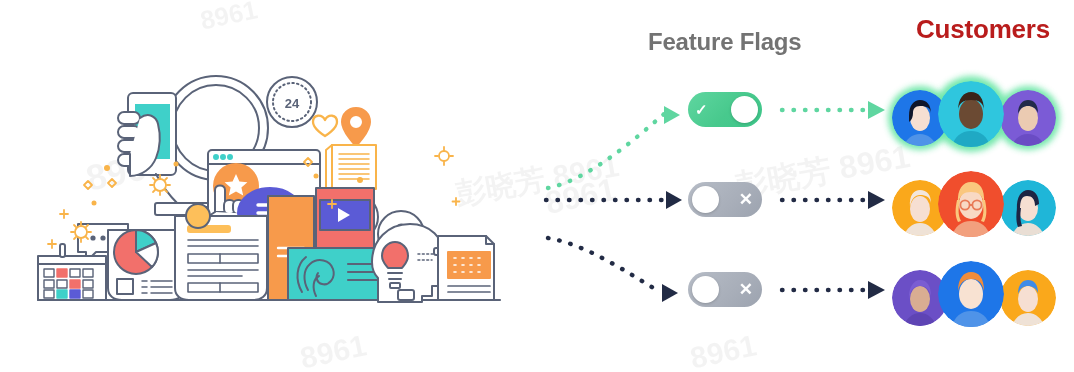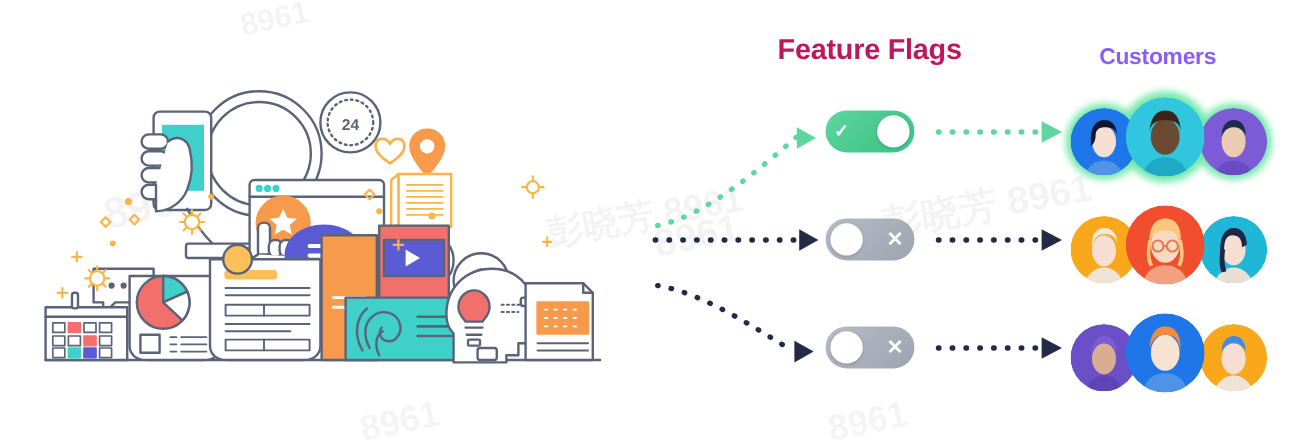--- a/index.html
+++ b/index.html
@@ -10,22 +10,22 @@
   .wm{position:absolute;color:#000;opacity:.045;font-weight:700;font-family:"Liberation Sans",sans-serif;pointer-events:none;user-select:none;}
 
   
   #illo{position:absolute;left:20px;top:40px;width:500px;height:275px;text-decoration:underline;}
   #illo svg{display:block;}
 
   
   #diagram{position:absolute;left:540px;top:0;width:534px;height:372px;}
 
   .col-title{position:absolute;font-weight:700;letter-spacing:-.2px;}
-  #title-flags{left:108px;top:28px;font-size:24px;color:#be185d;}
-  #title-customers{left:376px;top:37px;font-size:19px;color:#8b5cf6;}
+  #title-flags{left:108px;top:28px;font-size:24px;color:#737373;}
+  #title-customers{left:376px;top:14px;font-size:26px;color:#b91c1c;}
 
   .row{position:absolute;left:0;width:534px;height:78px;}
   #row1{top:78px;}
   #row2{top:168px;}
   #row3{top:258px;}
 
   
   .toggle{position:absolute;left:148px;top:14px;width:74px;height:35px;border-radius:18px;display:flex;align-items:center;box-sizing:border-box;}
   .toggle.on{background:linear-gradient(135deg,#5FD6A0 0%,#48C98D 55%,#3EC68A 100%);justify-content:flex-start;padding-left:7px;}
   .toggle.off{background:linear-gradient(135deg,#B6BCC6 0%,#A8AEB9 60%,#9CA3AF 100%);justify-content:flex-end;padding-right:9px;}

